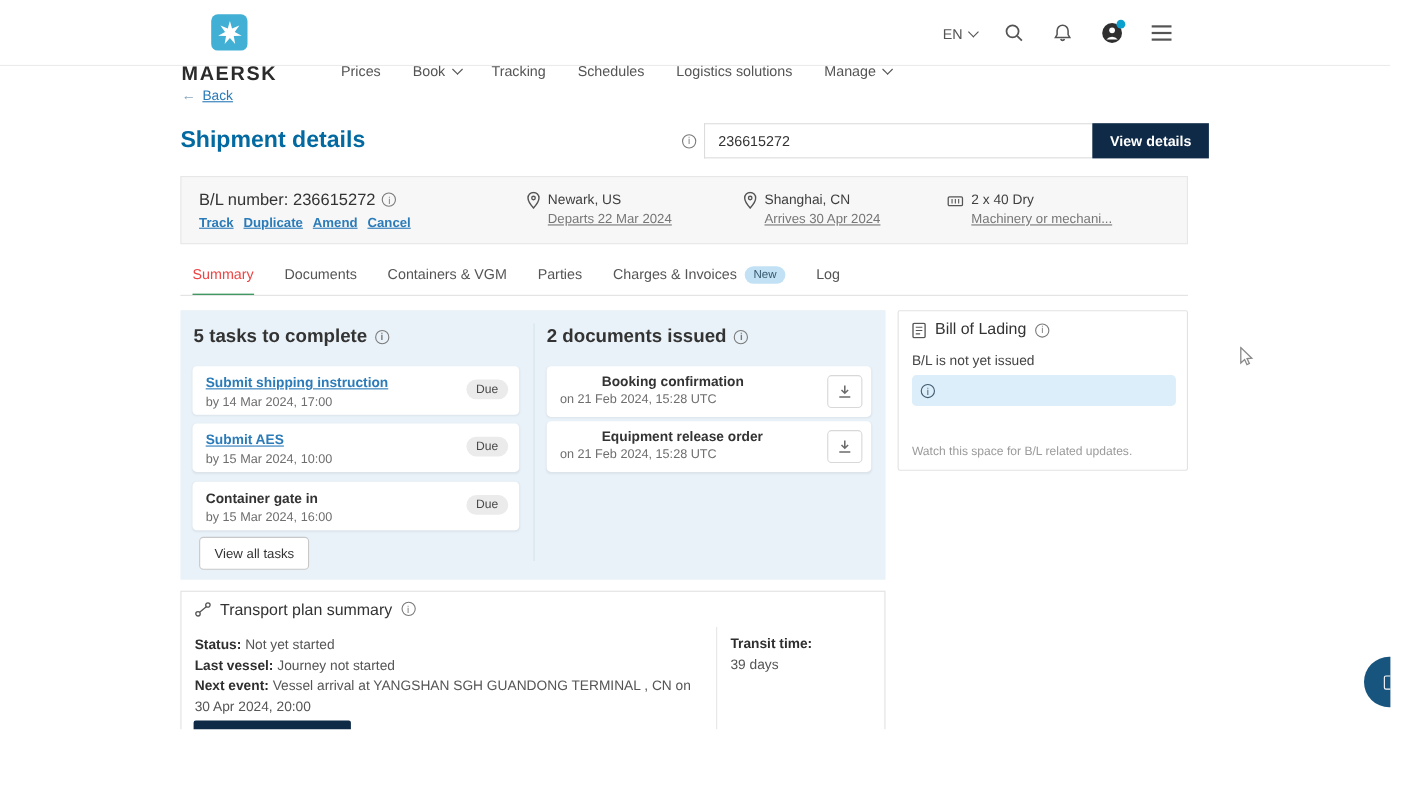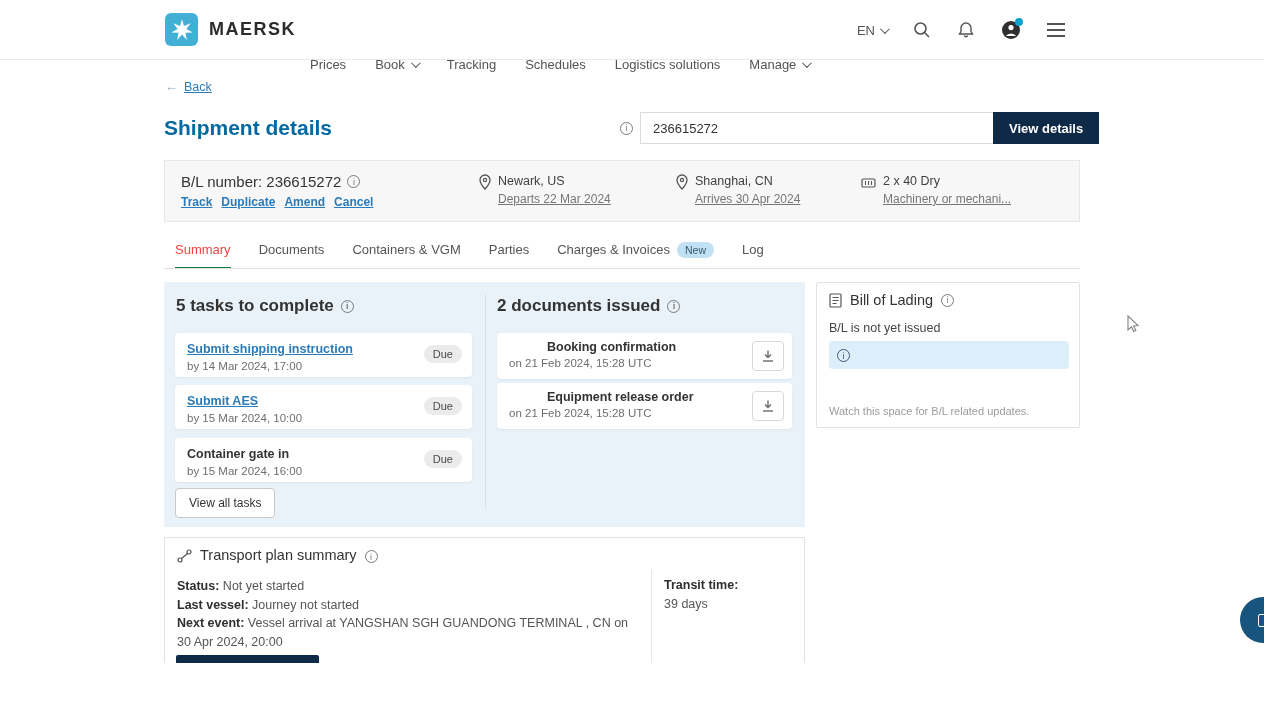--- a/index.html
+++ b/index.html
@@ -1,21 +1,21 @@
 <!DOCTYPE html>
 <html><head>
 <meta charset="utf-8">
 <style>
   * { margin:0; padding:0; box-sizing:border-box; }
   html,body { width:1280px; height:720px; background:#ffffff; font-family:"Liberation Sans", sans-serif; }
   .viewport { position:absolute; top:0; left:0; width:1264px; height:663px; overflow:hidden; background:#fff; }
 
   
   .header { position:absolute; top:0; left:0; width:100%; height:60px; background:#fff; border-bottom:1px solid #ebebeb; }
-  .logo-wrap { position:absolute; left:165px; top:13px; display:flex; align-items:center; gap:11px; }
+  .logo-wrap { position:absolute; left:165px; top:13px; display:flex; align-items:center; gap:11px;flex-direction:column; }
   .logo-box { width:33px; height:33px; background:#42b0d5; border-radius:6px; display:flex; align-items:center; justify-content:center; }
   .brand { font-size:18px; font-weight:bold; letter-spacing:1.5px; color:#2b2b2b; }
   .nav { position:absolute; left:310px; top:16px; height:56px; display:flex; align-items:flex-end; gap:29px; }
   .nav-item { font-size:13px; color:#545454; display:flex; align-items:center; gap:6px; cursor:pointer; }
   .chev { width:7px; height:7px; border-right:1.5px solid #545454; border-bottom:1.5px solid #545454; transform:rotate(45deg) translateY(-2px); display:inline-block; }
   .header-right { position:absolute; right:199px; top:0; height:60px; display:flex; align-items:center; gap:26px; }
   .hr-icon { color:#545454; display:flex; align-items:center; gap:5px; font-size:13px; cursor:pointer; }
   .avatar-wrap { position:relative; }
   .avatar-dot { position:absolute; right:-2px; top:-2px; width:8px; height:8px; background:#0ca0ce; border-radius:50%; }
   .burger { display:flex; flex-direction:column; gap:4px; cursor:pointer; }
@@ -52,37 +52,37 @@
   .blue-panel { position:absolute; left:164px; top:282px; width:641px; height:245px; background:#e9f2f8; }
   .panel-h { font-size:17px; font-weight:600; color:#333; display:flex; align-items:center; gap:7px; }
   .tasks-h { position:absolute; left:12px; top:14px; }
   .docs-h  { position:absolute; left:333px; top:14px; }
   .v-div { position:absolute; left:321px; top:12px; height:216px; width:1px; background:#d4e3ed; }
   .task-card { position:absolute; left:11px; width:297px; height:44px; background:#fff; border-radius:4px; box-shadow:0 1px 2px rgba(0,0,0,.06); padding:6px 10px 0 12px; }
   .task-title-link { font-size:12.5px; font-weight:bold; color:#2b7bb9; text-decoration:underline; cursor:pointer; }
   .task-title { font-size:12.5px; font-weight:bold; color:#333; }
   .task-sub { font-size:11.5px; color:#6e6e6e; margin-top:3px; }
   .pill-due { position:absolute; right:10px; top:12px; background:#ebebeb; color:#4a4a4a; font-size:11px; padding:3px 9px; border-radius:10px; }
-  .btn-outline { position:absolute; left:11px; top:206px; height:30px; background:#fff; border:1px solid #c8c8c8; border-radius:4px; font-size:12px; color:#333; padding:0 13px; cursor:pointer; font-family:"Liberation Sans",sans-serif; }
+  .btn-outline { position:absolute; left:17px; top:206px; height:30px; background:#fff; border:1px solid #c8c8c8; border-radius:4px; font-size:12px; color:#333; padding:0 13px; cursor:pointer; font-family:"Liberation Sans",sans-serif; }
   .doc-card { position:absolute; left:333px; width:295px; height:46px; background:#fff; border-radius:4px; box-shadow:0 1px 2px rgba(0,0,0,.06); padding:7px 10px 0 12px; }
   .doc-title { font-size:12.5px; font-weight:bold; color:#333;margin-left:38px; }
   .doc-sub { font-size:11.5px; color:#6e6e6e; margin-top:3px; }
   .dl-btn { position:absolute; right:8px; top:8px; width:32px; height:30px; background:#fff; border:1px solid #d8d8d8; border-radius:4px; display:flex; align-items:center; justify-content:center; cursor:pointer; }
 
   
   .bol-panel { position:absolute; left:816px; top:282px; width:264px; height:146px; background:#fff; border:1px solid #e2e2e2; border-radius:2px; }
   .bol-head { position:absolute; left:12px; top:9px; display:flex; align-items:center; gap:8px; font-size:14.5px; color:#333; }
   .bol-status { position:absolute; left:12px; top:38px; font-size:12.5px; color:#444; }
   .bol-info { position:absolute; left:12px; top:58px; width:240px; background:#dceef9; border-radius:4px; padding:7px 9px 7px 8px; display:flex; gap:7px; }
   .bol-info .txt { font-size:10.5px; color:#3f5a70; line-height:1.35; }
   .bol-foot { position:absolute; left:12px; top:122px; font-size:11px; color:#9b9b9b; }
 
   
   .tp-card { position:absolute; left:164px; top:537px; width:641px; height:160px; background:#fff; border:1px solid #e2e2e2; }
-  .tp-head { position:absolute; left:12px; top:9px; display:flex; align-items:flex-end; gap:8px; font-size:14.5px; color:#333; }
+  .tp-head { position:absolute; left:12px; top:9px; display:flex; align-items:flex-start; gap:8px; font-size:14.5px; color:#333; }
   .tp-lines { position:absolute; left:12px; top:39px; width:462px; font-size:12.5px; color:#555; line-height:1.48; }
   .tp-lines b { color:#2f2f2f; }
   .tp-div { position:absolute; left:486px; top:32px; bottom:0; width:1px; background:#e6e6e6; }
   .tp-transit-l { position:absolute; left:499px; top:40px; font-size:12.5px; font-weight:bold; color:#2f2f2f; }
   .tp-transit-v { position:absolute; left:499px; top:59px; font-size:12.5px; color:#555; }
   .tp-btn { position:absolute; left:11px; top:117px; width:143px; height:30px; background:#0e2a47; border:none; border-radius:2px; cursor:pointer; }
 
   
   .fab { position:absolute; left:1240px; top:597px; width:46px; height:46px; border-radius:50%; background:#17547e; display:flex; align-items:center; justify-content:center; }
   .fab-doc { width:10px; height:13px; border:1.5px solid #fff; border-radius:2px; }

